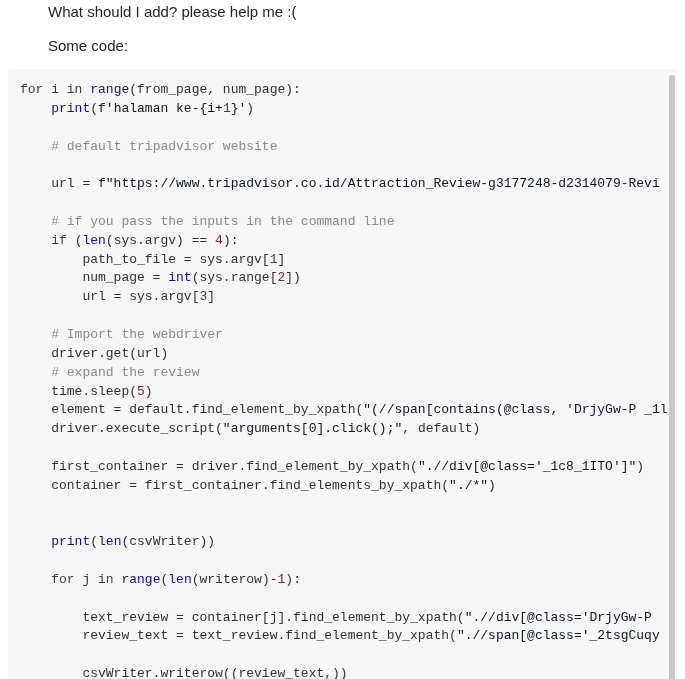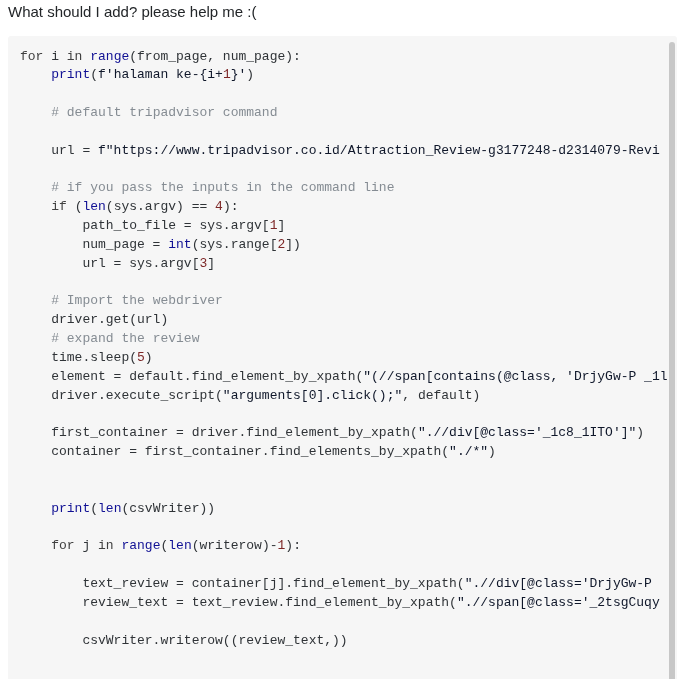--- a/index.html
+++ b/index.html
@@ -7,20 +7,21 @@
     margin: 0;
     padding: 0;
     font-family: Arial, Helvetica, sans-serif;
     font-size: 15px;
     color: #232629;
     width: 685px;
     background: #fff;
   }
   .post {
     padding: 2px 8px 0 8px;
+    margin-left: 40px;
   }
   .post p {
     margin: 0 0 14px 0;
     line-height: 1.3;
   }
   .code-wrap {
     position: relative;
     margin: 0 8px 0 8px;
   }
   .code-block {
@@ -48,27 +49,28 @@
   .bi { color: #101094; }       
   .num { color: #7d2727; }      
   .str { color: #0f172a; }      
   .cm  { color: #858c93; }
 </style>
 </head>
 <body>
 
 <div class="post">
   <p>What should I add? please help me :(</p>
+  <p>Some code:</p>
 </div>
 
 <div class="code-wrap">
 <div class="code-block"><span class="kw">for</span><span> i </span><span class="kw">in</span><span> </span><span class="bi">range</span><span>(from_page, num_page):</span>
 <span>    </span><span class="bi">print</span><span>(</span><span class="str">f'halaman ke-{i+</span><span class="num">1</span><span class="str">}'</span><span>)</span>
 <span> </span>
-<span>    </span><span class="cm"># default tripadvisor command</span>
+<span>    </span><span class="cm"># default tripadvisor website</span>
 <span> </span>
 <span>    url = </span><span class="str">f"https://www.tripadvisor.co.id/Attraction_Review-g3177248-d2314079-Revi</span>
 <span> </span>
 <span>    </span><span class="cm"># if you pass the inputs in the command line</span>
 <span>    </span><span class="kw">if</span><span> (</span><span class="bi">len</span><span>(sys.argv) == </span><span class="num">4</span><span>):</span>
 <span>        path_to_file = sys.argv[</span><span class="num">1</span><span>]</span>
 <span>        num_page = </span><span class="bi">int</span><span>(sys.range[</span><span class="num">2</span><span>])</span>
 <span>        url = sys.argv[</span><span class="num">3</span><span>]</span>
 <span> </span>
 <span>    </span><span class="cm"># Import the webdriver</span>

